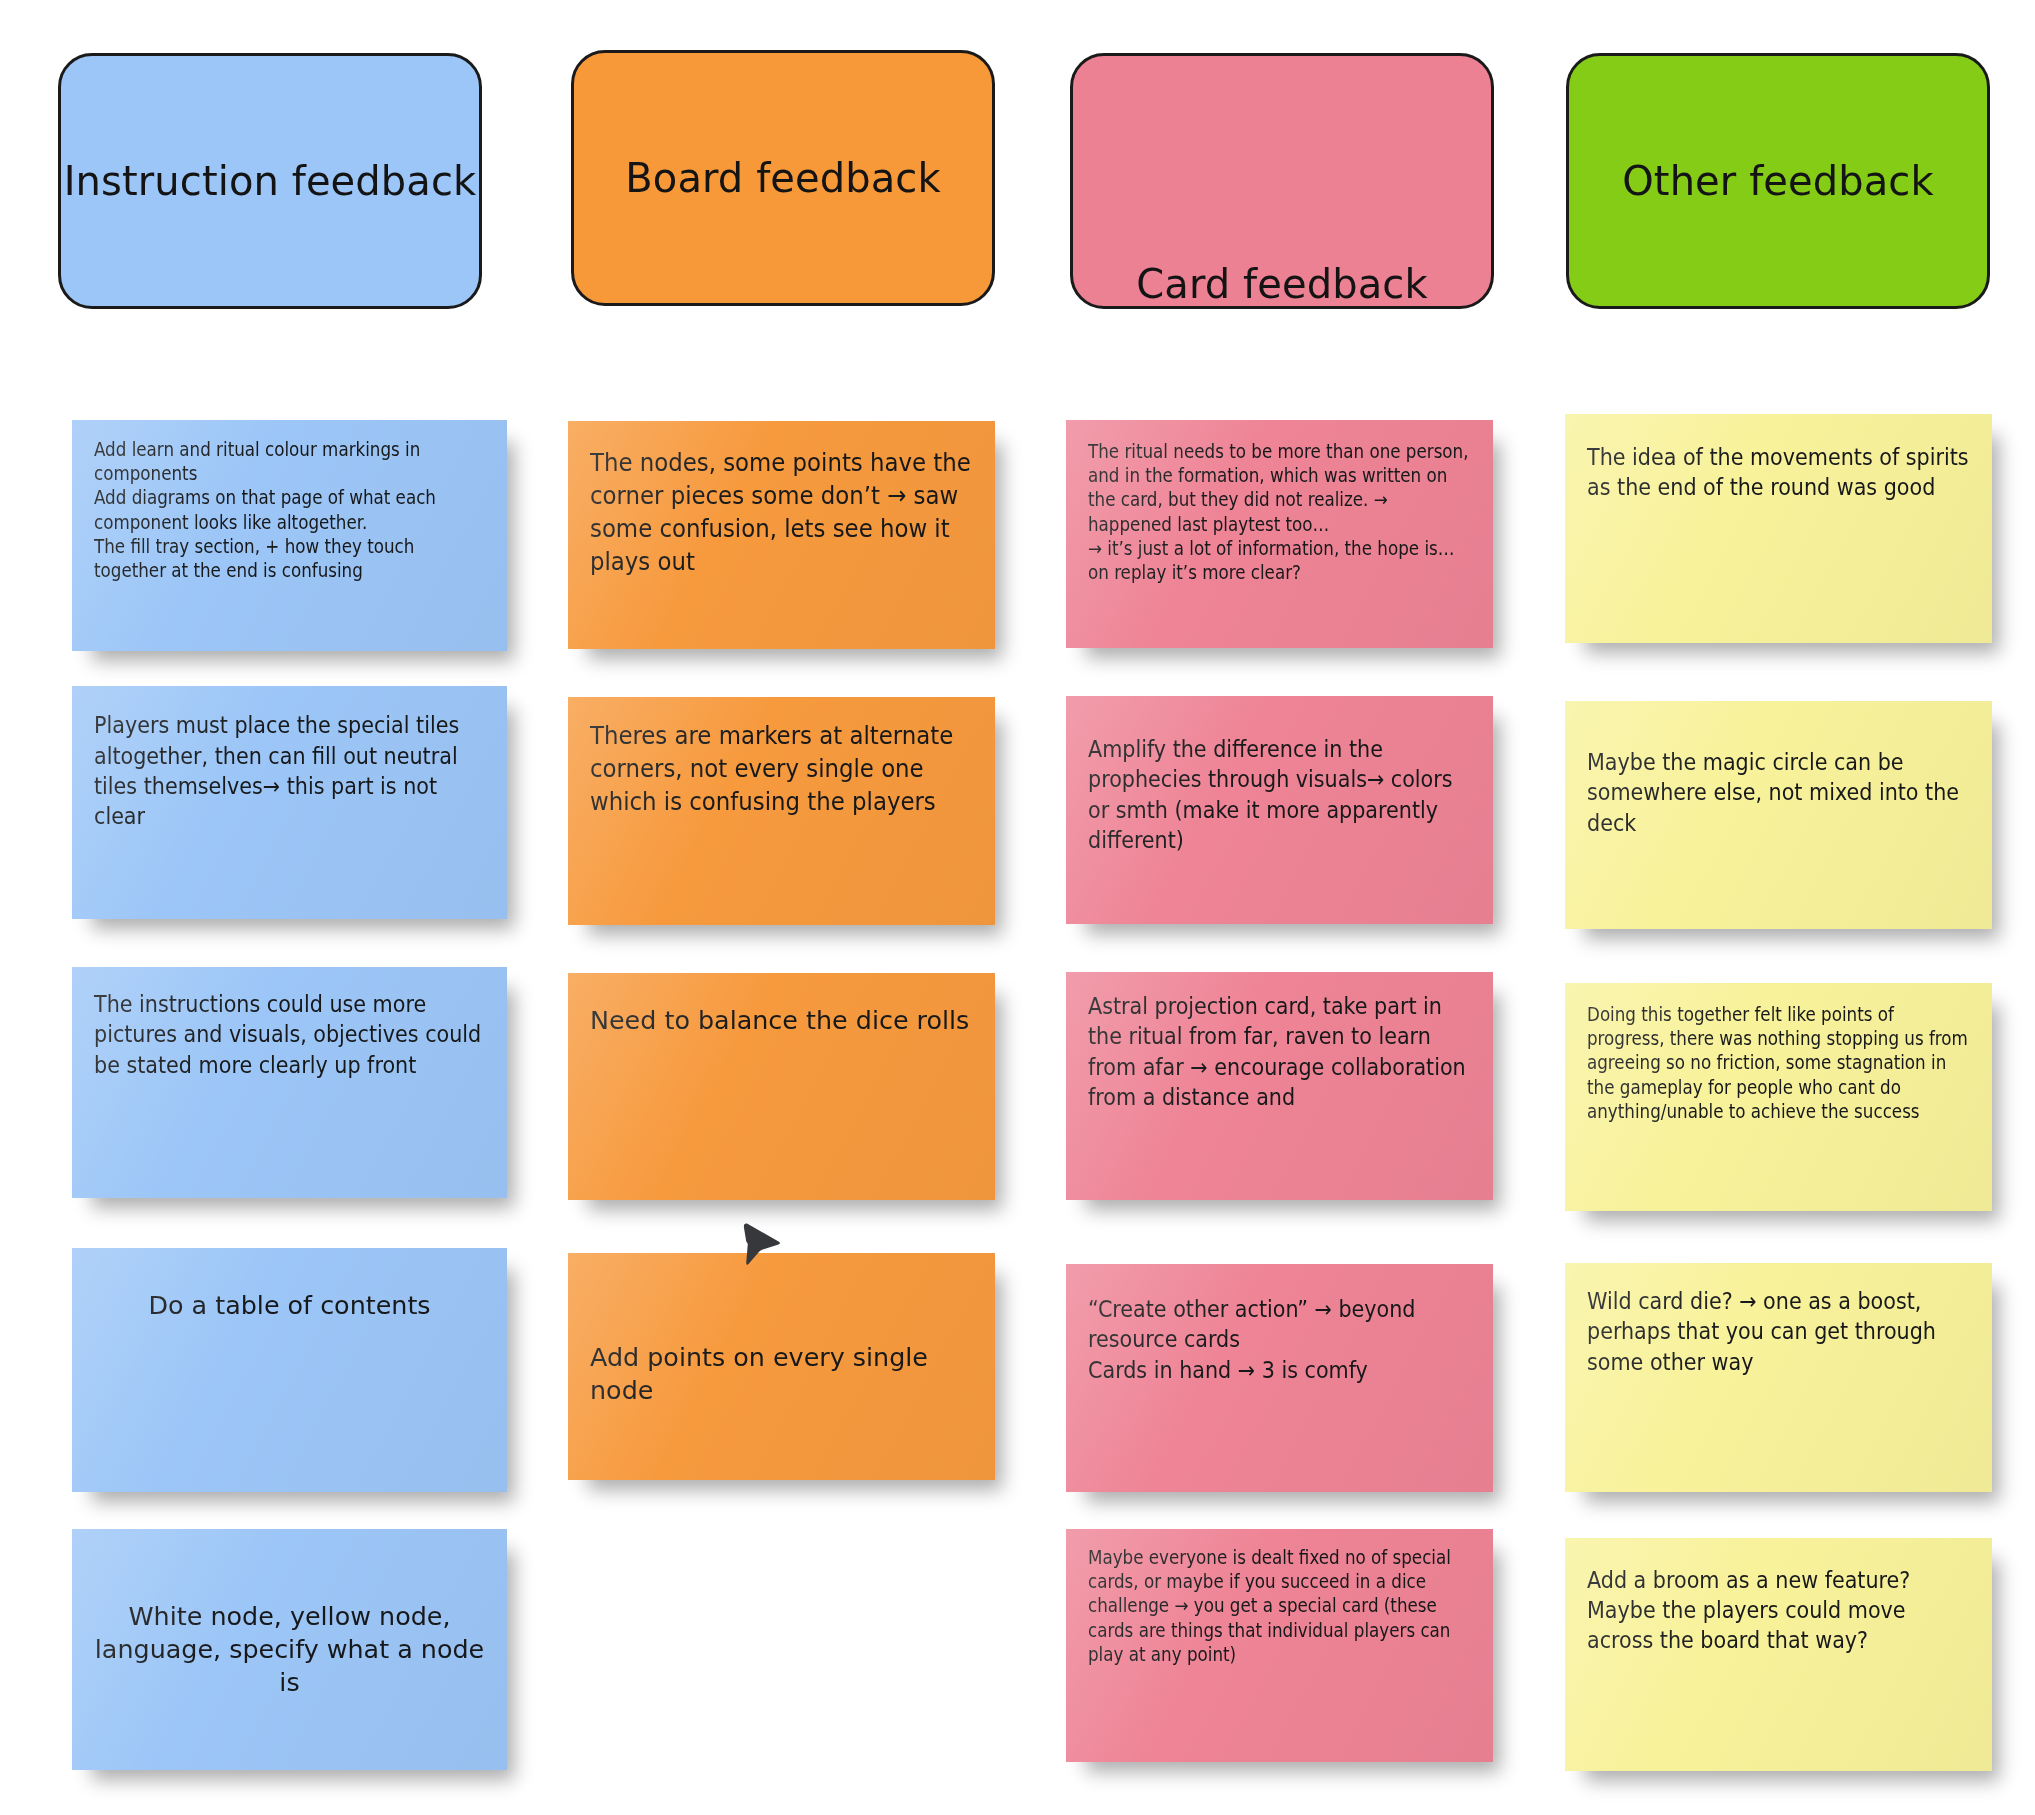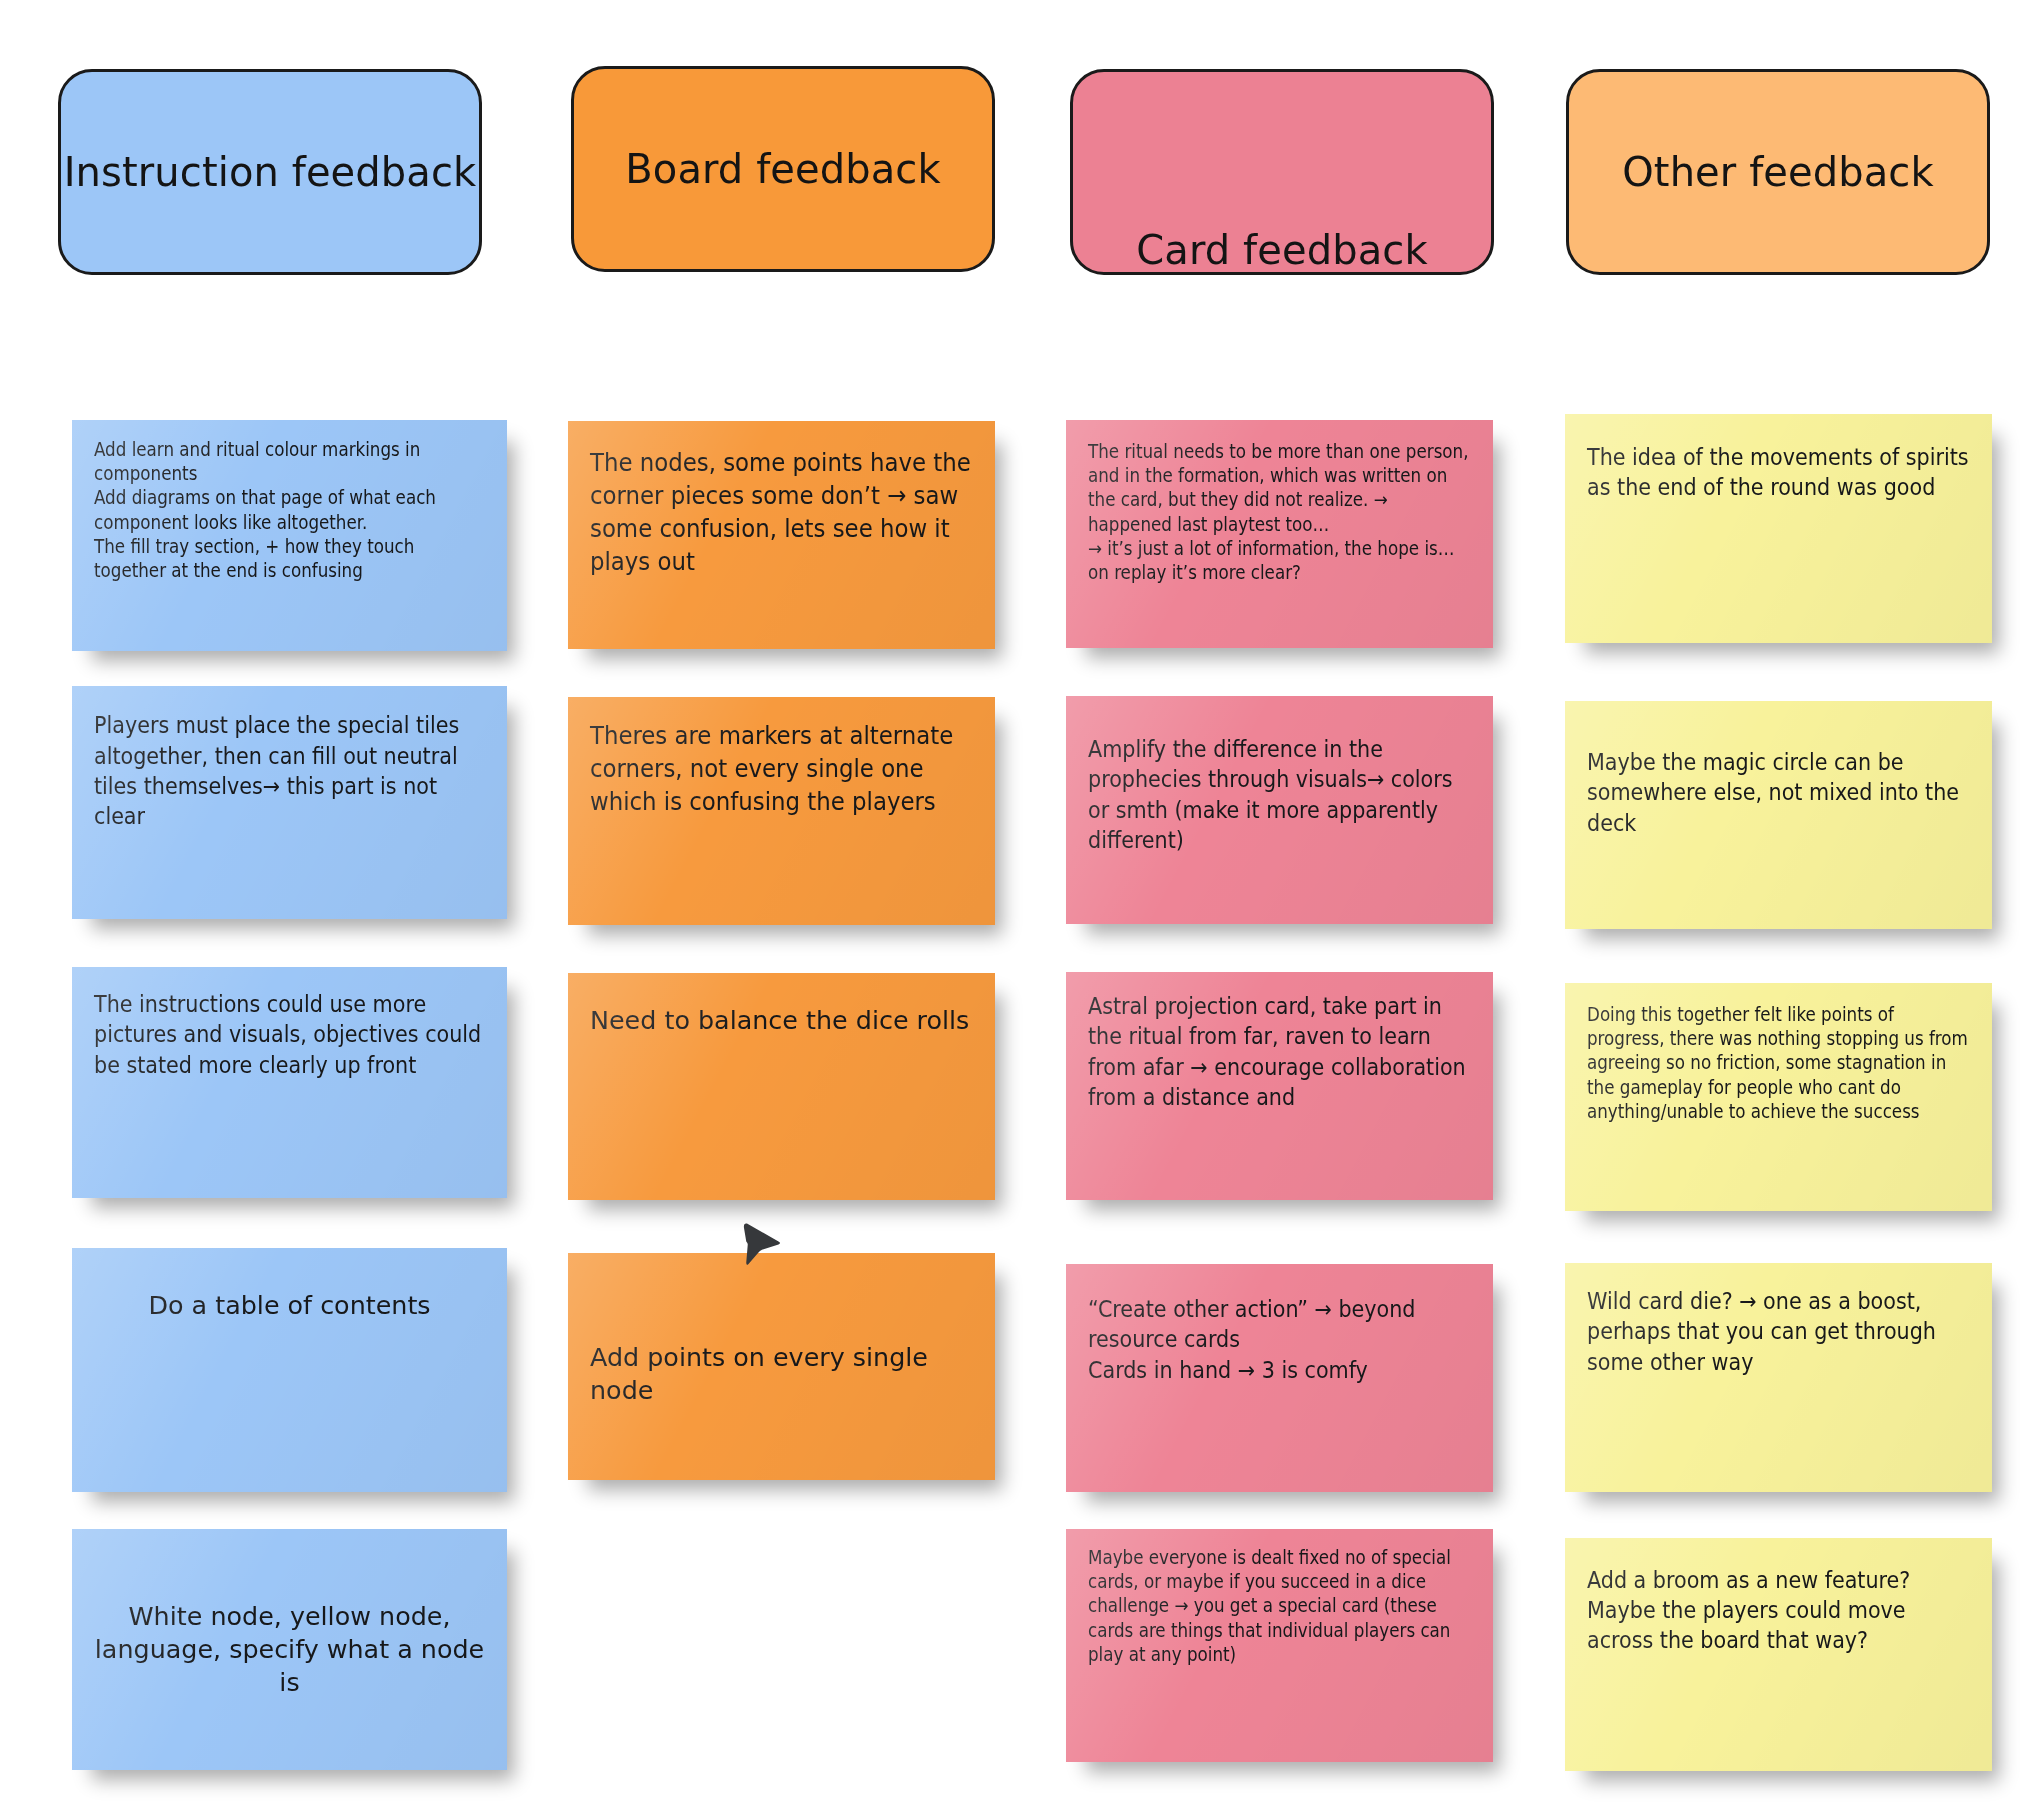--- a/index.html
+++ b/index.html
@@ -14,28 +14,27 @@
     position: relative;
     width: 2035px;
     height: 1816px;
     background: #ffffff;
   }
 
   
   .header-card {
     position: absolute;
     width: 424px;
-    height: 206px;
+    height: 256px;
     border: 3.7px solid #1a1a1a;
     border-radius: 34px;
     display: flex;
     align-items: center;
     justify-content: center;
     text-align: center;
-    margin-top: 16px;
   }
   .header-card .header-label {
     font-size: 40px;
     color: #141414;
     font-family: "DejaVu Sans", sans-serif;
     font-weight: 400;
     letter-spacing: 0.1px;
     line-height: 1.1;
   }
 
@@ -89,21 +88,21 @@
   </div>
 
   <div class="header-card" style="left:571px; top:50px; background:#F89939;">
     <span class="header-label">Board feedback</span>
   </div>
 
   <div class="header-card" style="left:1070px; top:53px; background:#EC8193;align-items:flex-end;">
     <span class="header-label">Card feedback</span>
   </div>
 
-  <div class="header-card" style="left:1566px; top:53px; background:#fdba74;align-items:center;">
+  <div class="header-card" style="left:1566px; top:53px; background:#84cc16;align-items:center;">
     <span class="header-label">Other feedback</span>
   </div>
 
   <div class="note cond size-sm" style="left:72px; top:420px; width:435px; height:231px; background:#9CC6F7;">
     <span class="note-text">Add learn and ritual colour markings in components
 Add diagrams on that page of what each component looks like altogether.
 The fill tray section, + how they touch together at the end is confusing</span>
     <span class="sheen"></span>
   </div>
 

